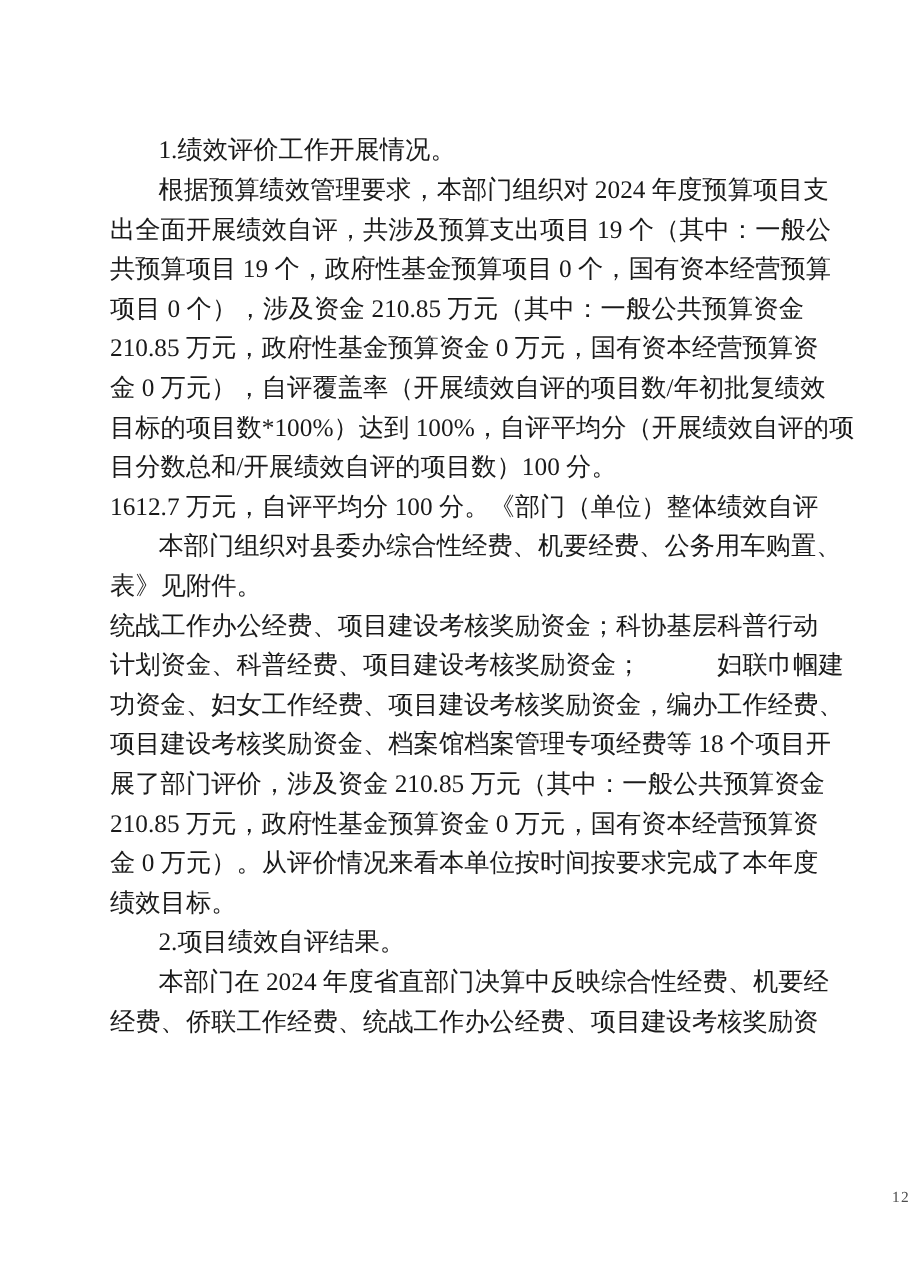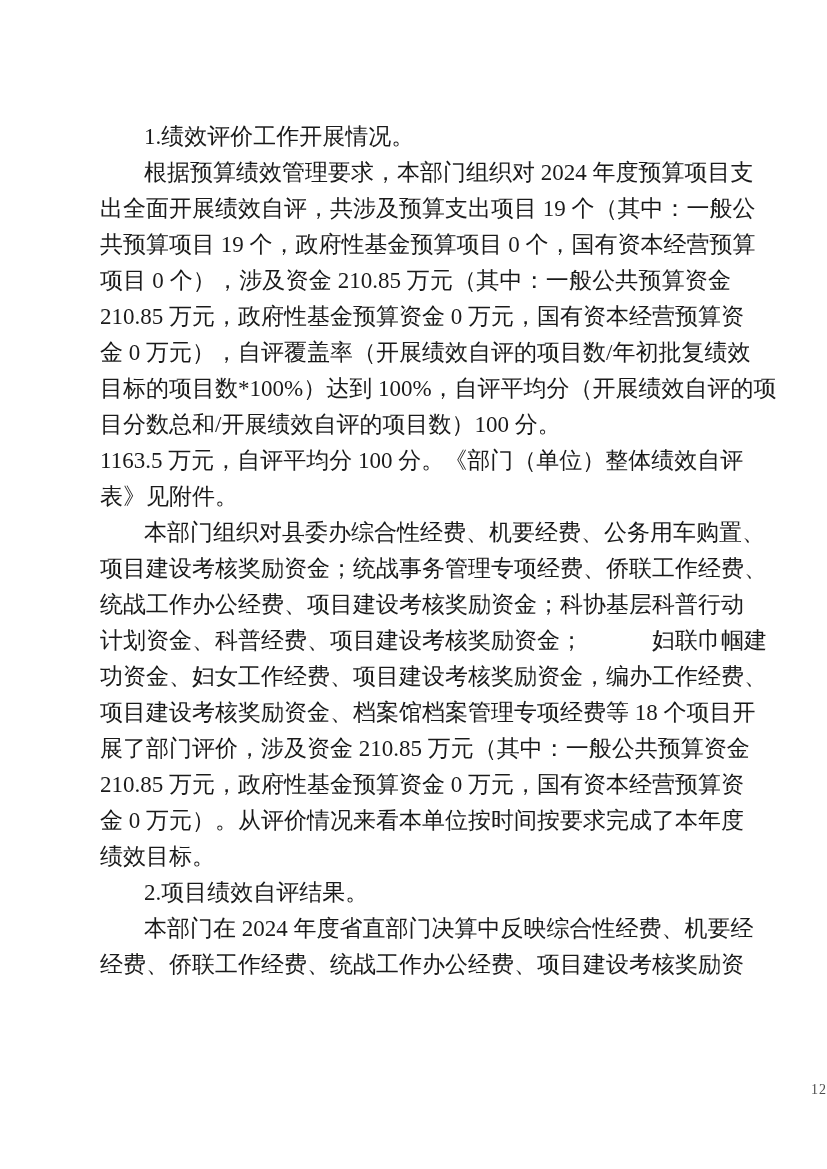--- a/index.html
+++ b/index.html
@@ -60,25 +60,24 @@
 
     <div class="line indent">根据预算绩效管理要求，本部门组织对 2024 年度预算项目支</div>
     <div class="line">出全面开展绩效自评，共涉及预算支出项目 19 个（其中：一般公</div>
     <div class="line">共预算项目 19 个，政府性基金预算项目 0 个，国有资本经营预算</div>
     <div class="line">项目 0 个），涉及资金 210.85 万元（其中：一般公共预算资金</div>
     <div class="line">210.85 万元，政府性基金预算资金 0 万元，国有资本经营预算资</div>
     <div class="line">金 0 万元），自评覆盖率（开展绩效自评的项目数/年初批复绩效</div>
     <div class="line">目标的项目数*100%）达到 100%，自评平均分（开展绩效自评的项</div>
     <div class="line end">目分数总和/开展绩效自评的项目数）100 分。</div>
 
-    <div class="line">1163.5 万元，自评平均分 100 分。《部门（单位）整体绩效自评</div>
+    <div class="line">1612.7 万元，自评平均分 100 分。《部门（单位）整体绩效自评</div>
+    <div class="line indent">本部门组织对县委办综合性经费、机要经费、公务用车购置、</div>
+
     <div class="line end">表》见附件。</div>
-
-    <div class="line indent">本部门组织对县委办综合性经费、机要经费、公务用车购置、</div>
-    <div class="line">项目建设考核奖励资金；统战事务管理专项经费、侨联工作经费、</div>
     <div class="line">统战工作办公经费、项目建设考核奖励资金；科协基层科普行动</div>
     <div class="line">计划资金、科普经费、项目建设考核奖励资金；　　　妇联巾帼建</div>
     <div class="line">功资金、妇女工作经费、项目建设考核奖励资金，编办工作经费、</div>
     <div class="line">项目建设考核奖励资金、档案馆档案管理专项经费等 18 个项目开</div>
     <div class="line">展了部门评价，涉及资金 210.85 万元（其中：一般公共预算资金</div>
     <div class="line">210.85 万元，政府性基金预算资金 0 万元，国有资本经营预算资</div>
     <div class="line">金 0 万元）。从评价情况来看本单位按时间按要求完成了本年度</div>
     <div class="line end">绩效目标。</div>
 
     <div class="line indent end">2.项目绩效自评结果。</div>

